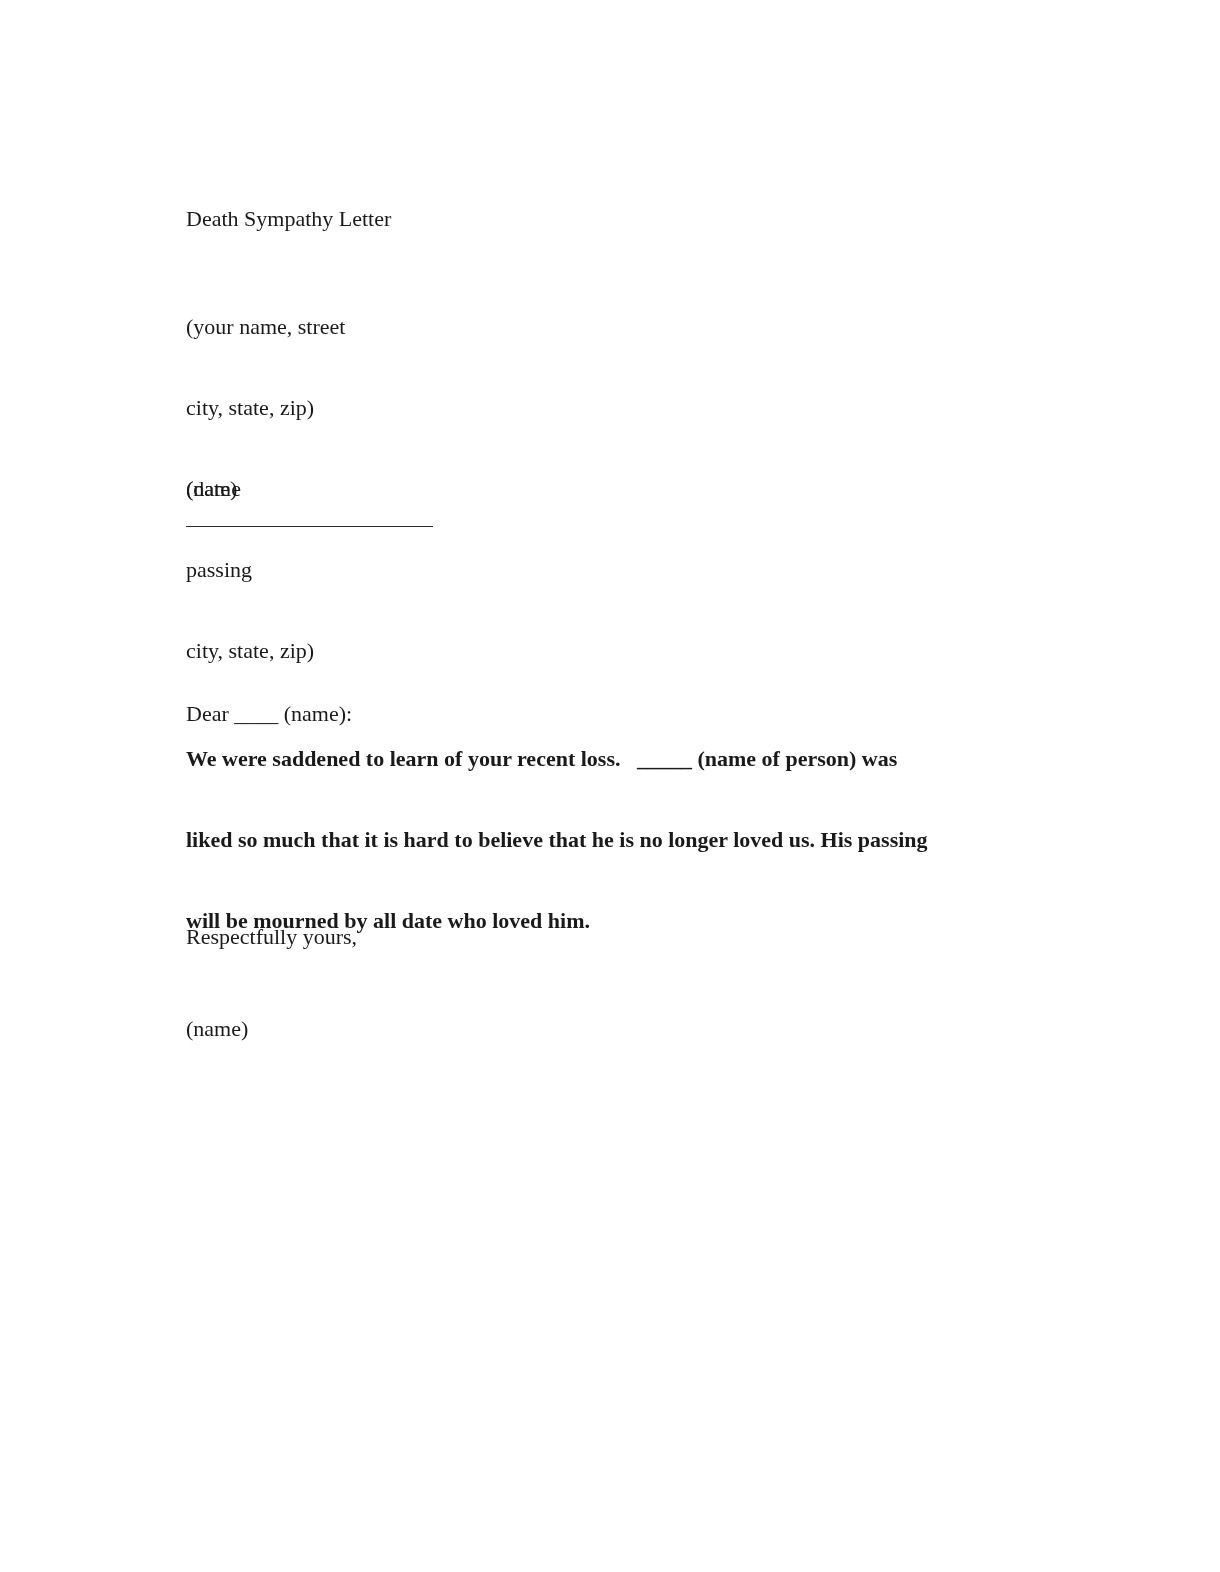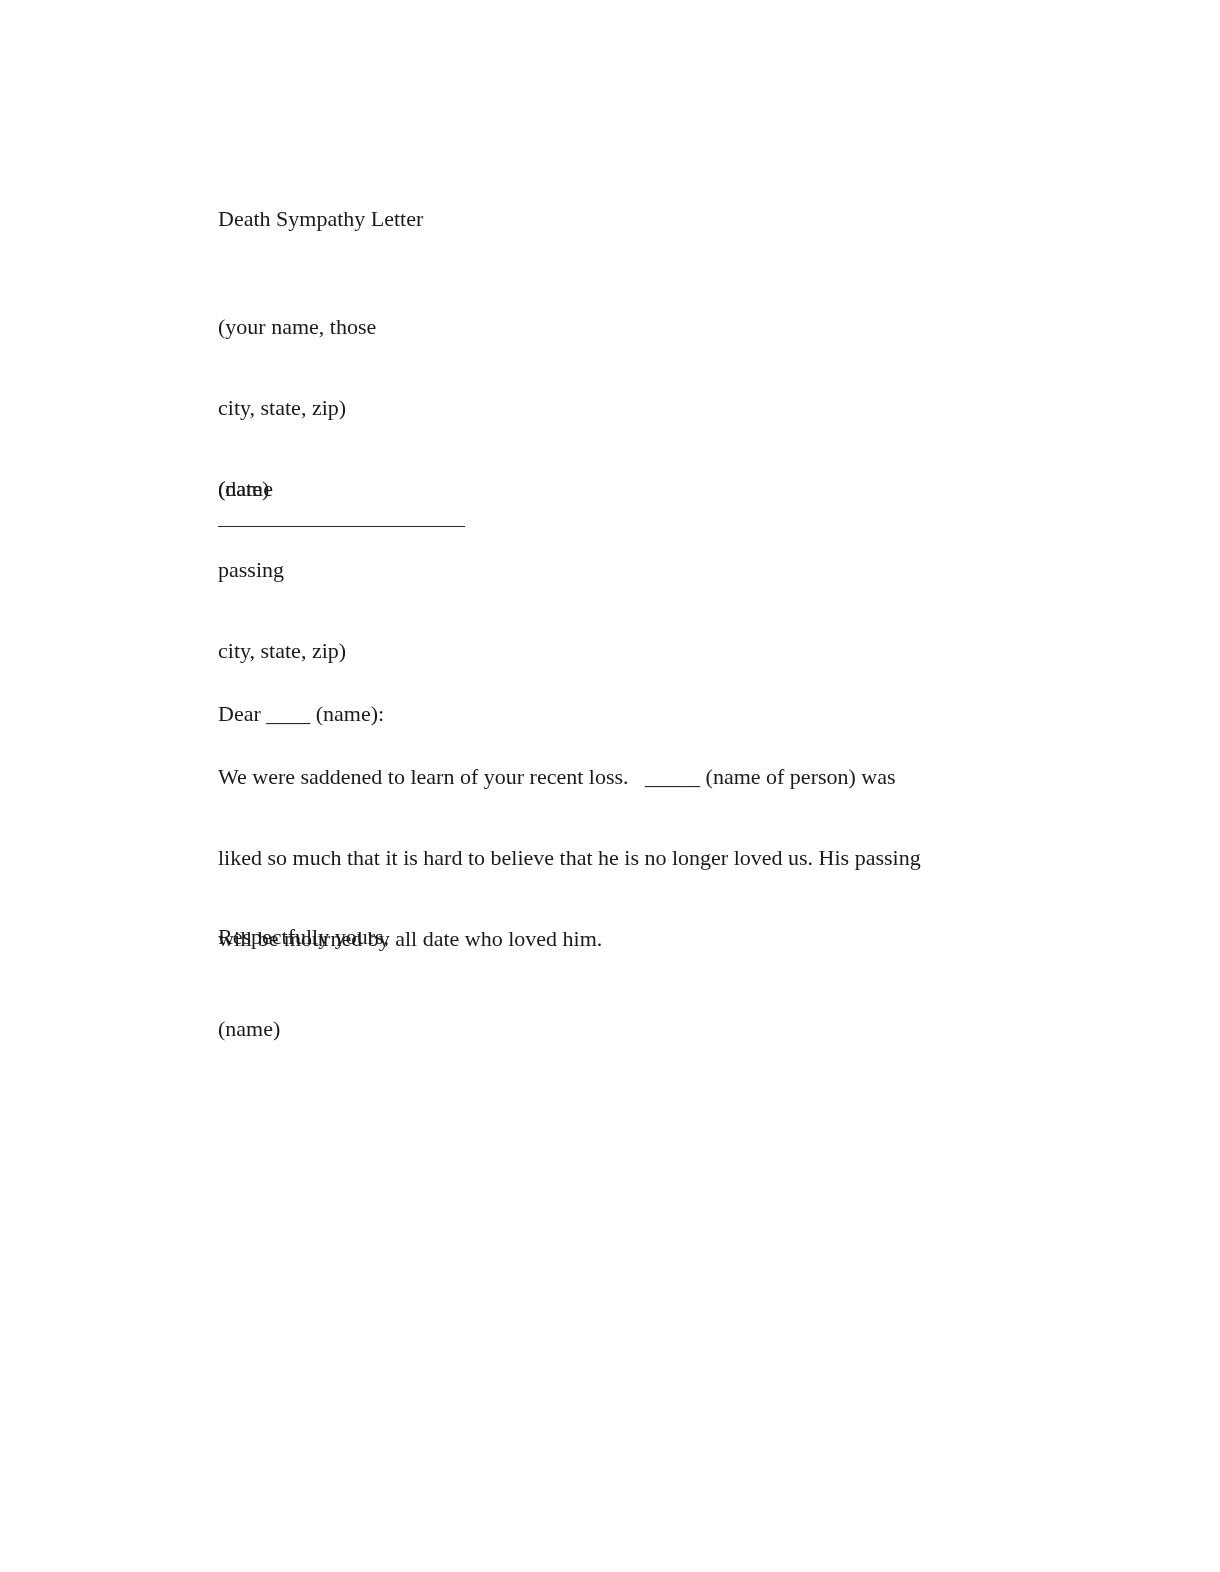--- a/index.html
+++ b/index.html
@@ -16,55 +16,54 @@
       color: #1a1a1a;
       font-size: 22px;
       line-height: 27px;
     }
     .page {
       position: absolute;
       left: 0; top: 0;
       width: 1106px;
       height: 1572px;
       background: #ffffff;
-      margin-left: 32px;
     }
     .block {
       position: absolute;
       left: 186px;
       white-space: pre;
     }
     .line { display: block; white-space: pre; }
     .title { top: 151px; }
     .sender { top: 259px; }
     .recipient { top: 421px; }
     .rule {
       position: absolute;
       left: 186px;
       top: 526px;
       width: 247px;
       height: 0;
       border-top: 1px solid #2a2a2a;
     }
     .salutation { top: 646px; }
-    .body-para { top: 709px; }
+    .body-para { top: 691px; font-weight: bold; }
     .closing { top: 869px; }
     .signature { top: 961px; }
   </style>
 </head>
 <body>
 
 <div class="page">
 
   <div class="block title">
     <span class="line">Death Sympathy Letter</span>
   </div>
 
   <div class="block sender">
-    <span class="line">(your name, those</span>
+    <span class="line">(your name, street</span>
     <span class="line">city, state, zip)</span>
     <span class="line">(date)</span>
   </div>
 
   <div class="block recipient">
     <span class="line">(name</span>
     <span class="line">passing</span>
     <span class="line">city, state, zip)</span>
   </div>
 

